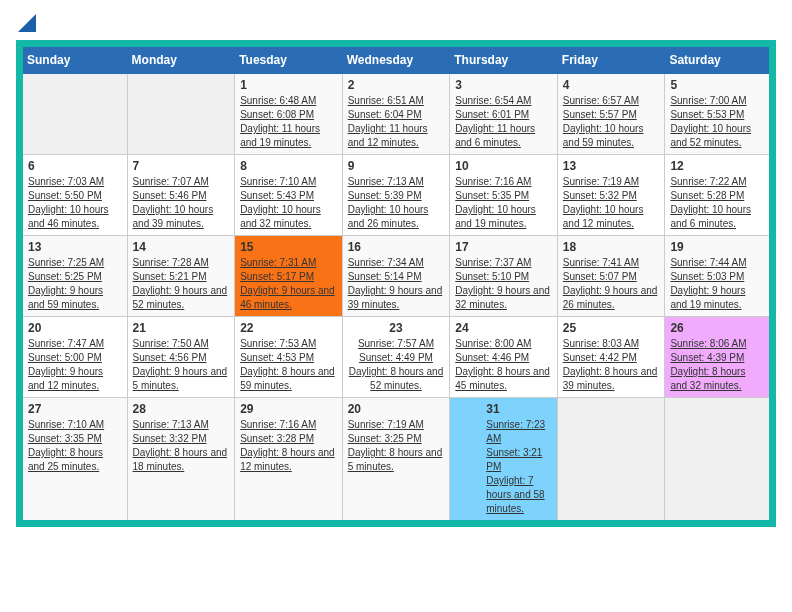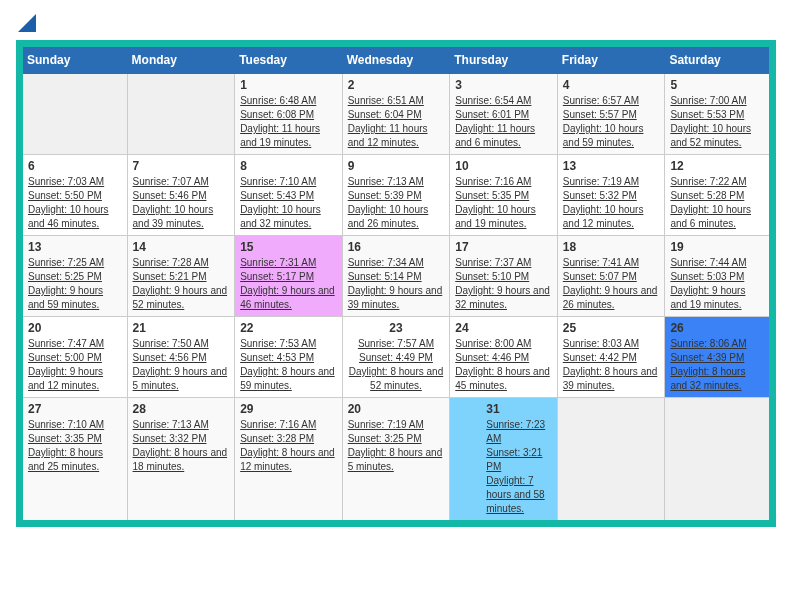--- a/index.html
+++ b/index.html
@@ -186,21 +186,21 @@
       </tr>
       <tr>
         <td style="background: rgb(249, 249, 249);">
           <span class="day-num">13</span>
           <div class="day-info">Sunrise: 7:25 AM<br>Sunset: 5:25 PM<br>Daylight: 9 hours and 59 minutes.</div>
         </td>
         <td style="background: rgb(249, 249, 249);">
           <span class="day-num">14</span>
           <div class="day-info">Sunrise: 7:28 AM<br>Sunset: 5:21 PM<br>Daylight: 9 hours and 52 minutes.</div>
         </td>
-        <td style="background: #f0abfc;">
+        <td style="background: #f97316;">
           <span class="day-num">15</span>
           <div class="day-info">Sunrise: 7:31 AM<br>Sunset: 5:17 PM<br>Daylight: 9 hours and 46 minutes.</div>
         </td>
         <td style="background: rgb(249, 249, 249);">
           <span class="day-num">16</span>
           <div class="day-info">Sunrise: 7:34 AM<br>Sunset: 5:14 PM<br>Daylight: 9 hours and 39 minutes.</div>
         </td>
         <td style="background: rgb(249, 249, 249);">
           <span class="day-num">17</span>
           <div class="day-info">Sunrise: 7:37 AM<br>Sunset: 5:10 PM<br>Daylight: 9 hours and 32 minutes.</div>
@@ -232,21 +232,21 @@
           <div class="day-info">Sunrise: 7:57 AM<br>Sunset: 4:49 PM<br>Daylight: 8 hours and 52 minutes.</div>
         </td>
         <td style="background: rgb(255, 255, 255);">
           <span class="day-num">24</span>
           <div class="day-info">Sunrise: 8:00 AM<br>Sunset: 4:46 PM<br>Daylight: 8 hours and 45 minutes.</div>
         </td>
         <td style="background: rgb(255, 255, 255);">
           <span class="day-num">25</span>
           <div class="day-info">Sunrise: 8:03 AM<br>Sunset: 4:42 PM<br>Daylight: 8 hours and 39 minutes.</div>
         </td>
-        <td style="background: #3b82f6;">
+        <td style="background: #f0abfc;">
           <span class="day-num">26</span>
           <div class="day-info">Sunrise: 8:06 AM<br>Sunset: 4:39 PM<br>Daylight: 8 hours and 32 minutes.</div>
         </td>
       </tr>
       <tr>
         <td style="background: rgb(249, 249, 249);">
           <span class="day-num">27</span>
           <div class="day-info">Sunrise: 7:10 AM<br>Sunset: 3:35 PM<br>Daylight: 8 hours and 25 minutes.</div>
         </td>
         <td style="background: rgb(249, 249, 249);">

